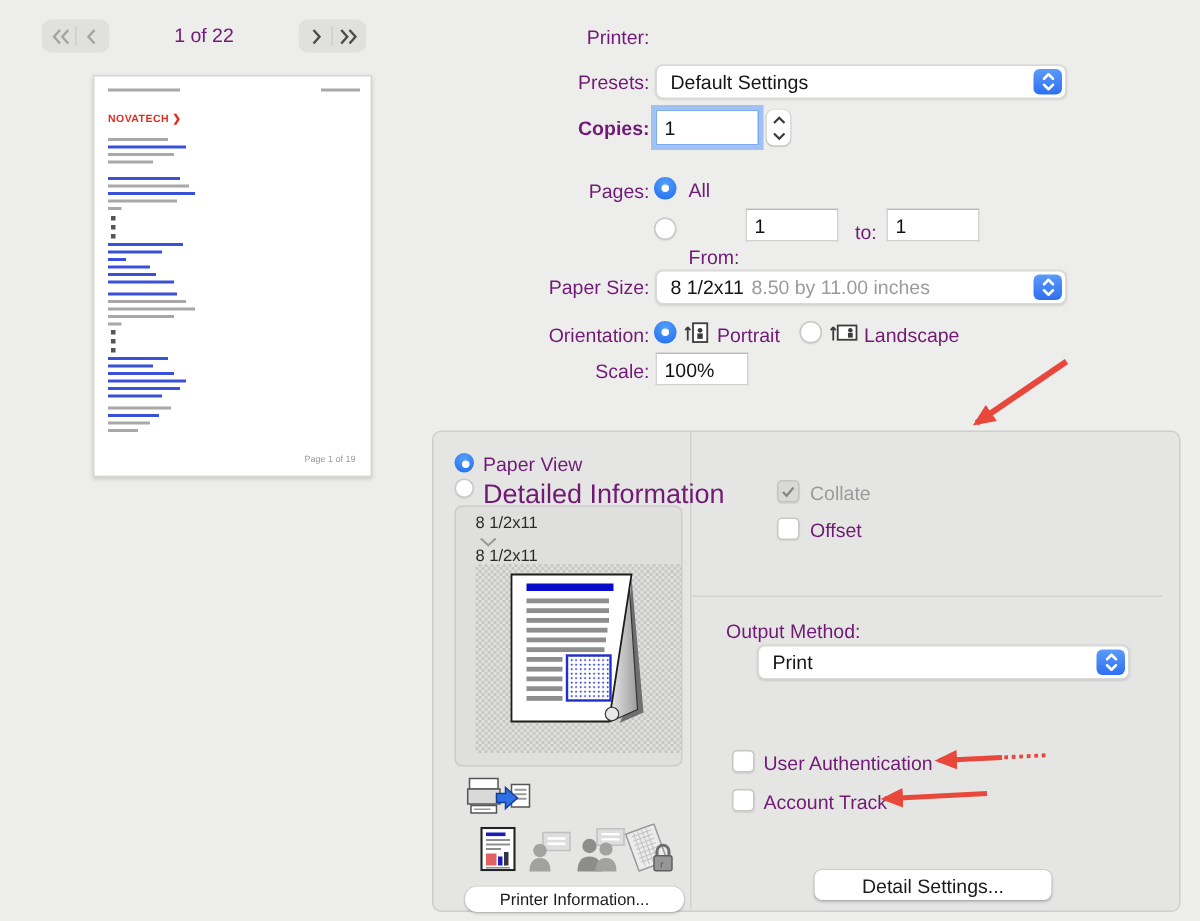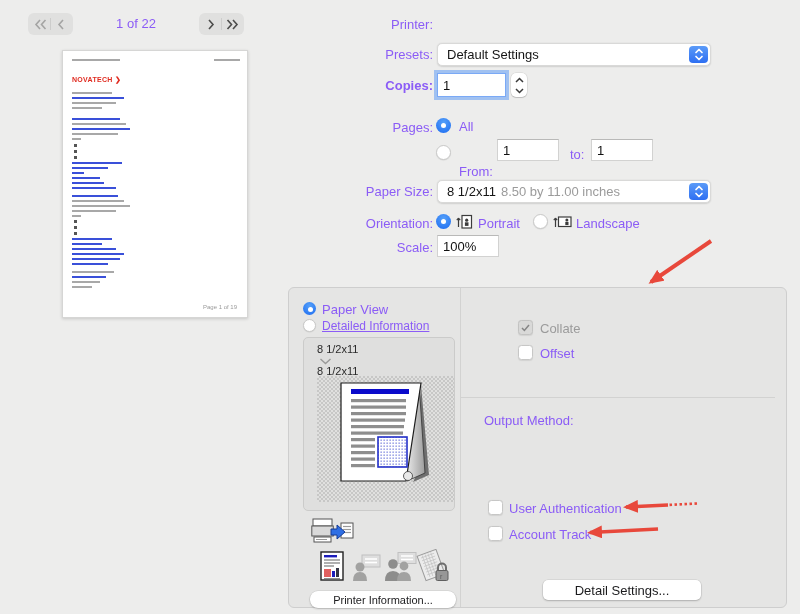--- a/index.html
+++ b/index.html
@@ -4,21 +4,21 @@
 <style>
   * { box-sizing: border-box; }
   html,body { margin:0; padding:0; }
   body {
     width:800px; height:614px; overflow:hidden; position:relative;
     background:#ededec;
     font-family:"Liberation Sans", sans-serif;
     -webkit-font-smoothing:antialiased;
   }
   .abs { position:absolute; }
-  .lbl { position:absolute; font-size:13px; color:#8b5cf6; white-space:nowrap; }
+  .lbl { position:absolute; font-size:13px; color:#701a75; white-space:nowrap; }
   .rlbl { right:367px; text-align:right; }
   .gray { color:#9b9b9b; }
 
   
   .pager-group {
     position:absolute; height:22px; width:45px; background:#e0e0df;
     border-radius:6px; display:flex; align-items:center; justify-content:center;
   }
   .pager-group .psep { width:1px; height:12px; background:#cccccb; margin:0 3px; }
   .pager-btn { display:flex; align-items:center; justify-content:center; width:14px; height:18px; cursor:default; }
@@ -269,21 +269,21 @@
   <div class="lbl rlbl" style="top:240px;">Scale:</div>
   <input class="tfield" style="left: 437px; top: 235px; width: 62px; height: 22px;" value="100%">
 
   <div class="groupbox"></div>
   <div class="vdiv"></div>
 
 
   <span class="radio on" style="left:303px; top:302px; width:13px; height:13px;"></span>
   <div class="lbl" style="left:322px; top:302px; font-size:13px;">Paper View</div>
   <span class="radio off" style="left:303px; top:319px; width:13px; height:13px;"></span>
-  <div class="lbl" style="left:322px; top:319px; font-size:12px;text-decoration:underline;">Detailed Information</div>
+  <div class="lbl" style="left:322px; top:319px; font-size:18px;">Detailed Information</div>
 
   <div class="paperbox">
     <div class="ptext" style="left:13px; top:5px;">8 1/2x11</div>
     <span class="icon-slot" style="left:15px; top:20px;">
       <svg width="13" height="7" viewBox="0 0 13 7">
           <path d="M1.5 1 L6.5 5.5 L11.5 1" stroke="#9a9a99" stroke-width="1.4" fill="none"></path>
         </svg>
     </span>
     <div class="ptext" style="left:13px; top:27px;">8 1/2x11</div>
     <div class="checker">
@@ -384,20 +384,28 @@
       </svg>
   </span>
   <div class="lbl gray" style="left:540px; top:321px;">Collate</div>
 
   <span class="checkbox" style="left:518px; top:345px;"></span>
   <div class="lbl" style="left:540px; top:346px;">Offset</div>
 
   <div class="hdiv" style="left:461px; top:397px; width:314px;"></div>
 
   <div class="lbl" style="left:484px; top:413px;">Output Method:</div>
+  <div class="popup" style="left:505px; top:430px; width:248px;">
+    <span>Print</span>
+    <span class="stepper">
+      <svg width="10" height="15" viewBox="0 0 10 15">
+          <path d="M2 5.5 L5 2.5 L8 5.5 M2 9.5 L5 12.5 L8 9.5" stroke="#fff" stroke-width="1.7" fill="none" stroke-linecap="round" stroke-linejoin="round"></path>
+        </svg>
+    </span>
+  </div>
 
   <span class="checkbox" style="left:488px; top:500px;"></span>
   <div class="lbl" style="left:509px; top:501px;">User Authentication</div>
 
   <span class="checkbox" style="left:488px; top:526px;"></span>
   <div class="lbl" style="left:509px; top:527px;">Account Track</div>
 
   <button class="pushbtn" style="left:543px; top:580px; width:158px; height:20px; font-size:13px; border-radius:5px;">Detail Settings...</button>
 
   <svg class="abs" style="left:0; top:0; pointer-events:none;" width="800" height="614" viewBox="0 0 800 614">

